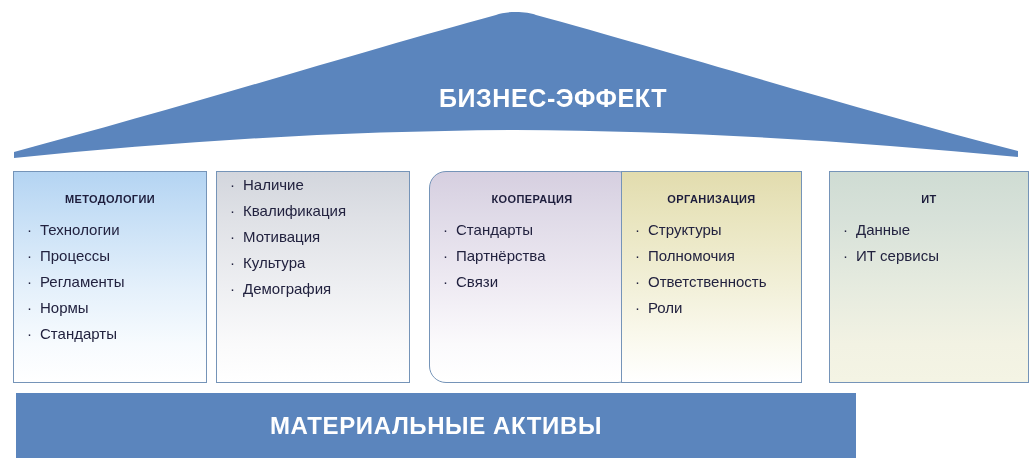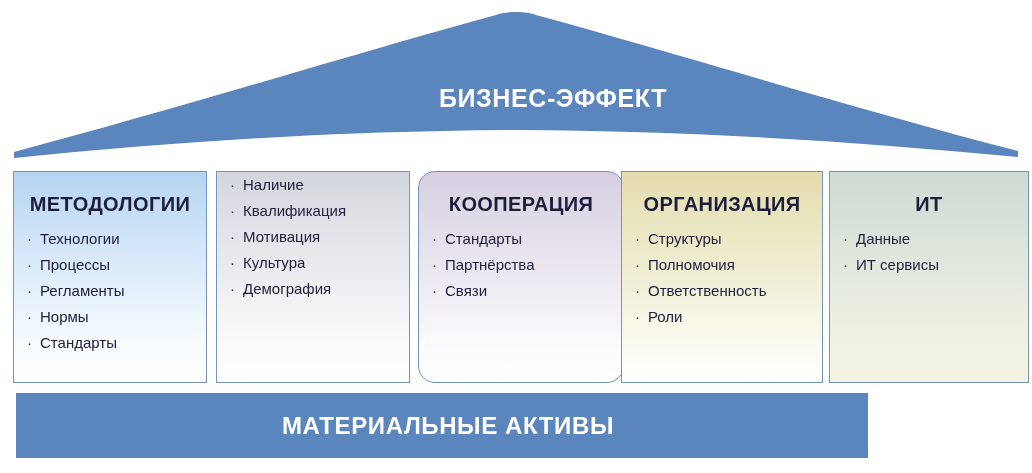--- a/index.html
+++ b/index.html
@@ -59,21 +59,21 @@
     position: absolute;
     top: 0;
     height: 212px;
     box-sizing: border-box;
     border: 1px solid #7594b8;
     overflow: hidden;
   }
   .pillar-title {
     text-align: center;
     color: #1d1d3c;
-    font-size: 20px;
+    font-size: 11px;
     font-weight: bold;
     letter-spacing: 0.4px;
     margin-top: 22px;
     margin-bottom: 12px;
     line-height: 1;
   }
   .pillar-list {
     list-style: none;
     margin: 0;
     padding: 0 6px 0 26px;
@@ -90,36 +90,35 @@
     left: -13px;
     top: 0;
     color: #22223f;
     font-size: 15px;
     line-height: 26px;
   }
 
   
   .p0 { left: 0px;   width: 194px; background: linear-gradient(to bottom, #b4d4f2 0%, #c8e0f6 22%, #e4f0fb 55%, #f7fbfe 82%, #ffffff 100%); }
   .p1 { left: 203px; width: 194px; background: linear-gradient(to bottom, #d3d6dd 0%, #dfe1e6 22%, #eeeff2 55%, #fafafb 82%, #ffffff 100%); }
-  .p2 { left: 405px; width: 206px; background: linear-gradient(to bottom, #d6cfe0 0%, #e0dbe8 22%, #efebf3 55%, #fbfafc 82%, #ffffff 100%); border-radius: 17px; }
-  .p3 { left: 608px; width: 202px; background: linear-gradient(to bottom, #e2dcae 0%, #e9e5bf 22%, #f2f0d9 55%, #fbfaf0 82%, #ffffff 100%); }
+  .p2 { left: 416px; width: 206px; background: linear-gradient(to bottom, #d6cfe0 0%, #e0dbe8 22%, #efebf3 55%, #fbfafc 82%, #ffffff 100%); border-radius: 17px; }
+  .p3 { left: 608px; width: 181px; background: linear-gradient(to bottom, #e2dcae 0%, #e9e5bf 22%, #f2f0d9 55%, #fbfaf0 82%, #ffffff 100%); }
   .p4 { left: 816px; width: 200px; background: linear-gradient(to bottom, #cfdcd3 0%, #d7e1d9 22%, #e6ebdf 55%, #f2f2e3 82%, #f4f4e4 100%); }
 
   
   .foundation {
     position: absolute;
     left: 16px;
     top: 393px;
     width: 840px;
     height: 65px;
     background: #5b85bd;
     display: flex;
     align-items: center;
     justify-content: center;
-    padding-left: 12px;
   }
   .foundation-label {
     color: #ffffff;
     font-size: 24px;
     font-weight: bold;
     letter-spacing: 0.6px;
     line-height: 1;
   }
 </style>
 </head>

